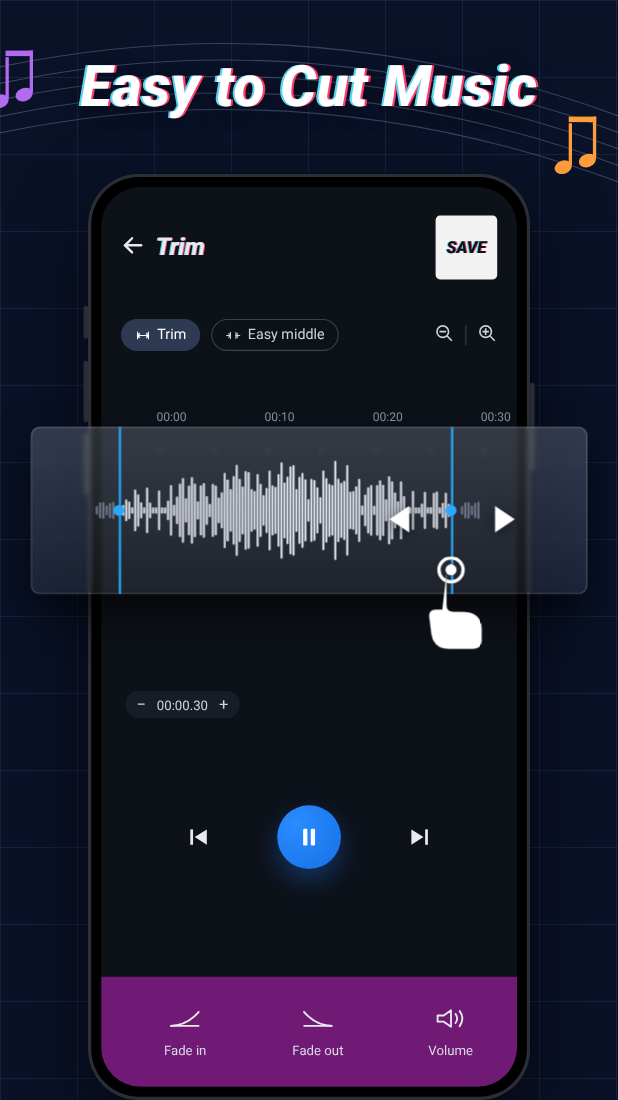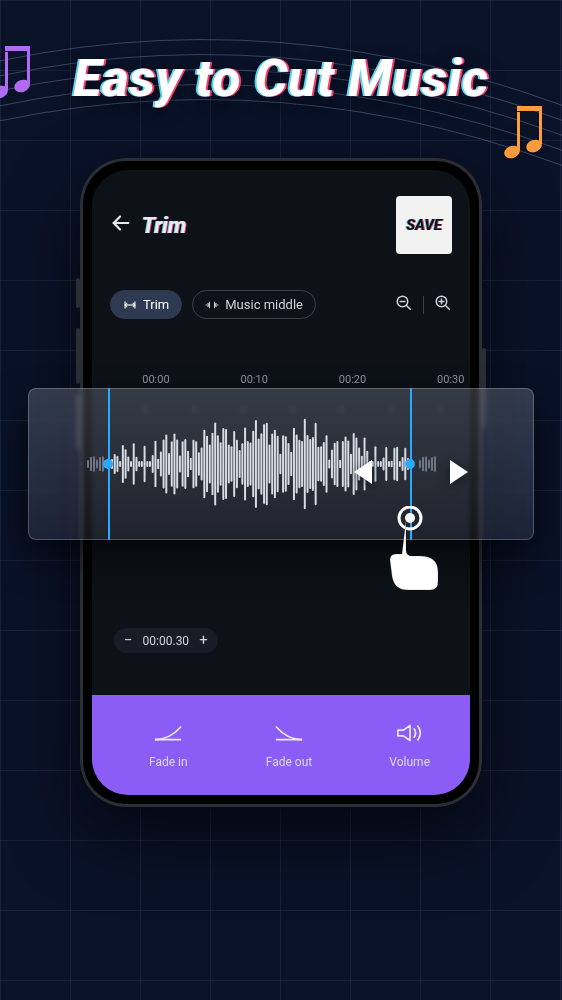--- a/index.html
+++ b/index.html
@@ -25,21 +25,21 @@
     color: #fff; letter-spacing: .5px;
     text-shadow:
       -2px 0 #5ad3f0,
        2px 0 #ff3a6b,
        0 4px 18px rgba(0,0,0,.5);
   }
 
   
   .phone {
     position: absolute; left: 80px; top: 158px;
-    width: 402px; height: 649px;
+    width: 402px; height: 842px;
     border-radius: 46px;
     background: #000;
     box-shadow: 0 30px 70px rgba(0,0,0,.6), inset 0 0 0 3px #2b2e35;
   }
   .screen {
     position: absolute; inset: 12px;
     border-radius: 36px;
     background: #0d1118;
     overflow: hidden;
     color: #e8eaed;
@@ -120,21 +120,21 @@
   .ctrl.play {
     width: 58px; height: 58px; border-radius: 50%;
     background: radial-gradient(circle at 30% 30%, #2a8cff, #1571e6);
     box-shadow: 0 10px 24px rgba(32,120,255,.35);
   }
   .ctrl.play svg { width: 26px; height: 26px; }
 
   
   .bottom {
     position: absolute; left: 0; right: 0; bottom: 0; height: 100px;
-    background: #8b5cf6; display: flex; padding-left: 16px;
+    background: #701a75; display: flex; padding-left: 16px;
   }
   .b-item { flex: 1; display: flex; flex-direction: column; align-items: center; justify-content: center; gap: 8px; color: #d7dbe3; font-size: 12px; }
   .b-item svg { width: 30px; height: 22px; }
 </style>
 </head>
 <body>
 
 <div class="bg-grid"></div>
 
 <svg class="staff" viewBox="0 0 640 220">
@@ -198,21 +198,21 @@
         </div>
         <div class="pill">
           <svg viewBox="0 0 22 14" stroke="#cfd3da" stroke-width="1.6" fill="none">
               <line x1="7" y1="2" x2="7" y2="12"></line>
               <line x1="15" y1="2" x2="15" y2="12"></line>
               <line x1="1" y1="7" x2="7" y2="7"></line>
               <line x1="15" y1="7" x2="21" y2="7"></line>
               <polyline points="4 4 7 7 4 10"></polyline>
               <polyline points="18 4 15 7 18 10"></polyline>
             </svg>
-          <span>Music middle</span>
+          <span>Easy middle</span>
         </div>
       </div>
       <div class="zoom">
         <span>
           <svg viewBox="0 0 24 24" fill="none" stroke="#cfd3da" stroke-width="2">
               <circle cx="10" cy="10" r="7"></circle>
               <line x1="15" y1="15" x2="21" y2="21"></line>
               <line x1="6" y1="10" x2="14" y2="10"></line>
             </svg>
         </span>

